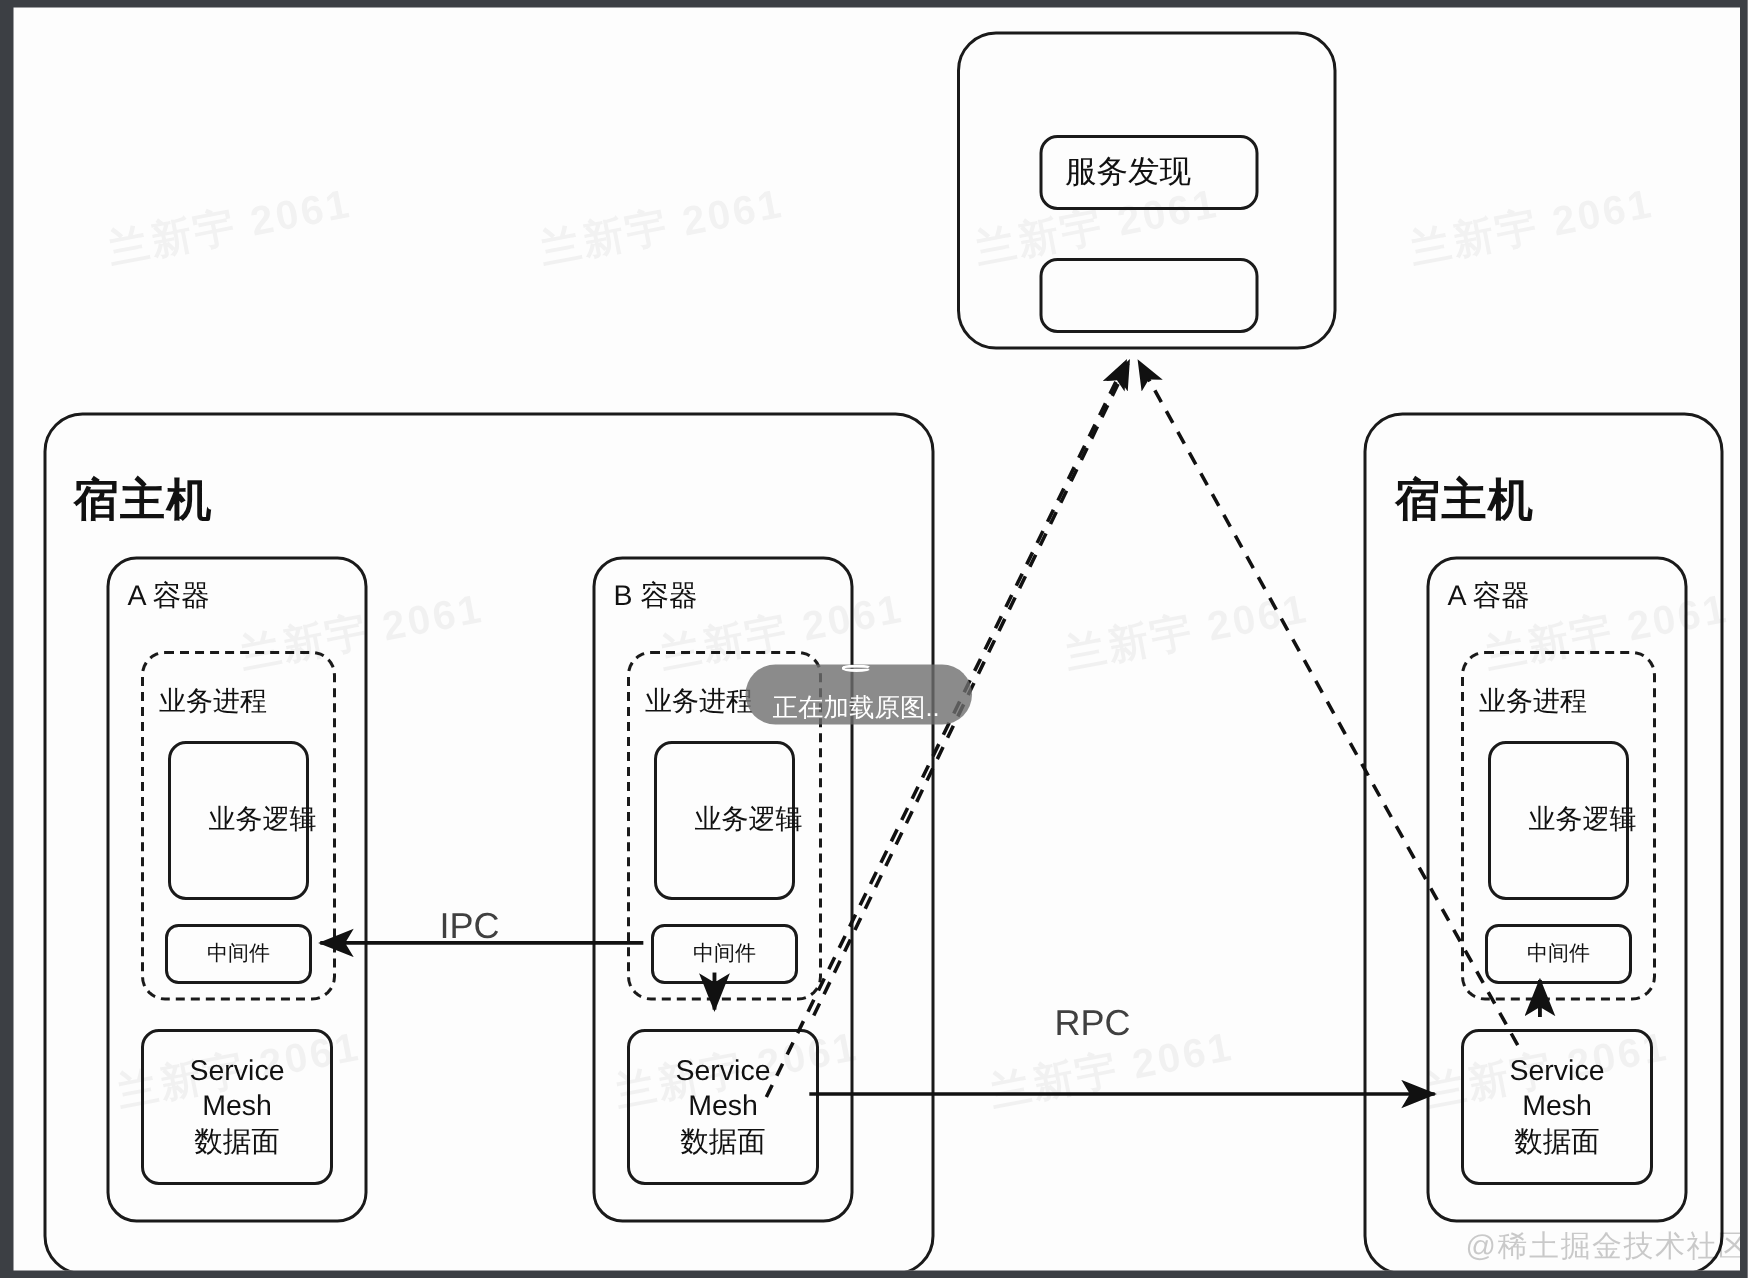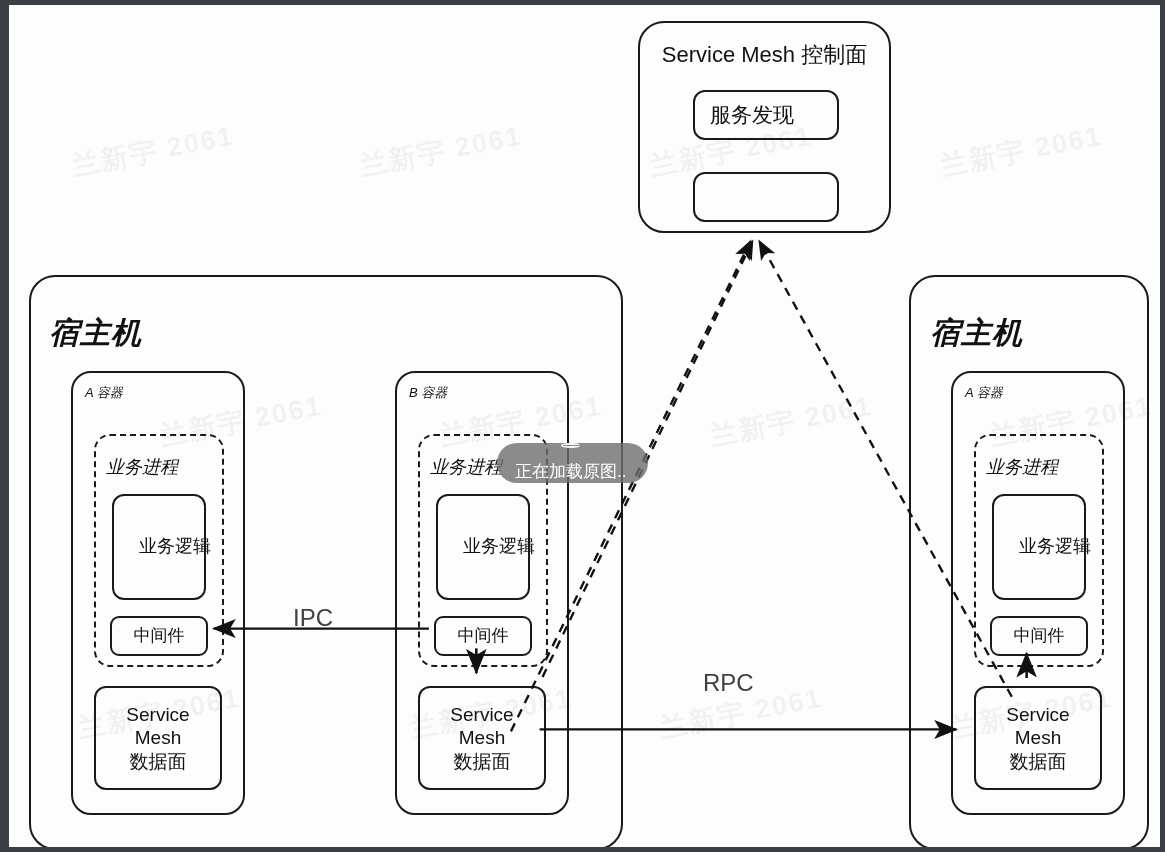--- a/index.html
+++ b/index.html
@@ -18,31 +18,31 @@
   #canvas{position:absolute;inset:0;}
   svg.layer{position:absolute;left:0;top:0;width:100%;height:100%;overflow:visible;}
   svg.lines{pointer-events:none;}
 
   .box{position:absolute;box-sizing:border-box;background:transparent;}
   .rbox{border:2.2px solid #1a1a1a;border-radius:26px;}
   .rbox-sm{border:2px solid #1a1a1a;border-radius:12px;}
   .rbox-xs{border:2px solid #1a1a1a;border-radius:9px;}
   .dbox{border:2.4px dashed #1a1a1a;border-radius:16px;}
 
-  .hdr{position:absolute;color:#111;white-space:nowrap;font-style:italic;}
+  .hdr{position:absolute;color:#111;white-space:nowrap;}
   .host-title{font-size:30px;font-weight:700;letter-spacing:1px;}
-  .cont-title{font-size:13px;font-weight:500;}
+  .cont-title{font-size:19px;font-weight:500;}
   .proc-title{font-size:18px;font-weight:500;}
 
   .ctr{position:absolute;display:flex;align-items:center;justify-content:center;
        text-align:center;color:#111;line-height:1.22;}
   .t-cp{font-size:22px;}
   .t-cpbox{font-size:21px;}
   .t-logic{font-size:18px;margin-left:16px;}
-  .t-mw{font-size:17px;text-align:right;}
+  .t-mw{font-size:14px;text-align:right;}
   .t-mesh{font-size:19px;}
 
   .edge-label{position:absolute;font-size:24px;color:#404040;white-space:nowrap;}
 
   .wm{position:absolute;color:#000;opacity:.045;font-size:27px;
       transform:rotate(-11deg);white-space:nowrap;font-weight:600;
       letter-spacing:2px;pointer-events:none;user-select:none;}
   .wm-brand{position:absolute;color:#000;opacity:.20;font-size:20px;
       white-space:nowrap;pointer-events:none;user-select:none;letter-spacing:1px;}
 
@@ -65,21 +65,20 @@
   <div class="wm" style="left:150px;top:398px;">兰新宇 2061</div>
   <div class="wm" style="left:430px;top:398px;">兰新宇 2061</div>
   <div class="wm" style="left:700px;top:398px;">兰新宇 2061</div>
   <div class="wm" style="left:980px;top:398px;">兰新宇 2061</div>
   <div class="wm" style="left:68px;top:690px;">兰新宇 2061</div>
   <div class="wm" style="left:400px;top:690px;">兰新宇 2061</div>
   <div class="wm" style="left:650px;top:690px;">兰新宇 2061</div>
   <div class="wm" style="left:940px;top:690px;">兰新宇 2061</div>
 
   <div class="box rbox" style="left:629px;top:16px;width:253px;height:212px;"></div>
-  <div class="ctr t-cp" style="left:629px;top:34px;width:253px;height:32px;">Service Mesh 控制面</div>
   <div class="box rbox-sm" style="left:684px;top:85px;width:146px;height:50px;"></div>
   <div class="ctr t-cpbox" style="left:684px;top:85px;width:118px;height:50px;">服务发现</div>
   <div class="box rbox-sm" style="left:684px;top:167px;width:146px;height:50px;"></div>
 
   <div class="box rbox" style="left:20px;top:270px;width:594px;height:575px;"></div>
   <div class="hdr host-title" style="left:40px;top:308px;">宿主机</div>
 
   <div class="box rbox" style="left:62px;top:366px;width:174px;height:444px;border-radius:20px;"></div>
   <div class="hdr cont-title" style="left:76px;top:379px;">A 容器</div>
   <div class="box dbox" style="left:85px;top:429px;width:130px;height:233px;"></div>
@@ -157,20 +156,21 @@
     <g>
       <line x1="540" y1="680" x2="752" y2="240" stroke="#111" stroke-width="2.4" stroke-dasharray="9,7" marker-end="url(#ahd)"></line>
       <line x1="508" y1="735" x2="750" y2="240" stroke="#111" stroke-width="2.4" stroke-dasharray="9,7" marker-end="url(#ahd)"></line>
       <line x1="1015" y1="700" x2="760" y2="240" stroke="#111" stroke-width="2.4" stroke-dasharray="9,7" marker-end="url(#ahd)"></line>
     </g>
   </svg>
 
   <div class="edge-label" style="left:284px;top:599px;">IPC</div>
   <div class="edge-label" style="left:694px;top:664px;">RPC</div>
 
+  <div class="wm-brand" style="left:968px;top:812px;">@稀土掘金技术社区</div>
 
   <div id="toast" style="left:488px;top:438px;flex-direction:column;">
     <div class="spin"></div>
     <span>正在加载原图..</span>
   </div>
 
 </div>
 </div>
 
 </body></html>

